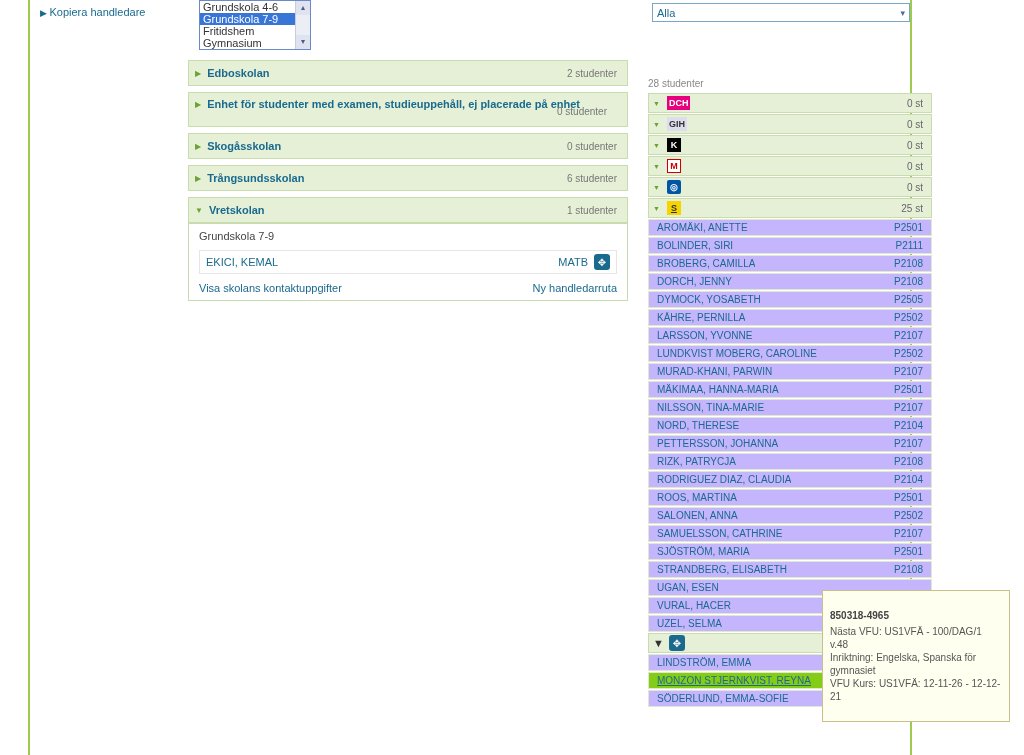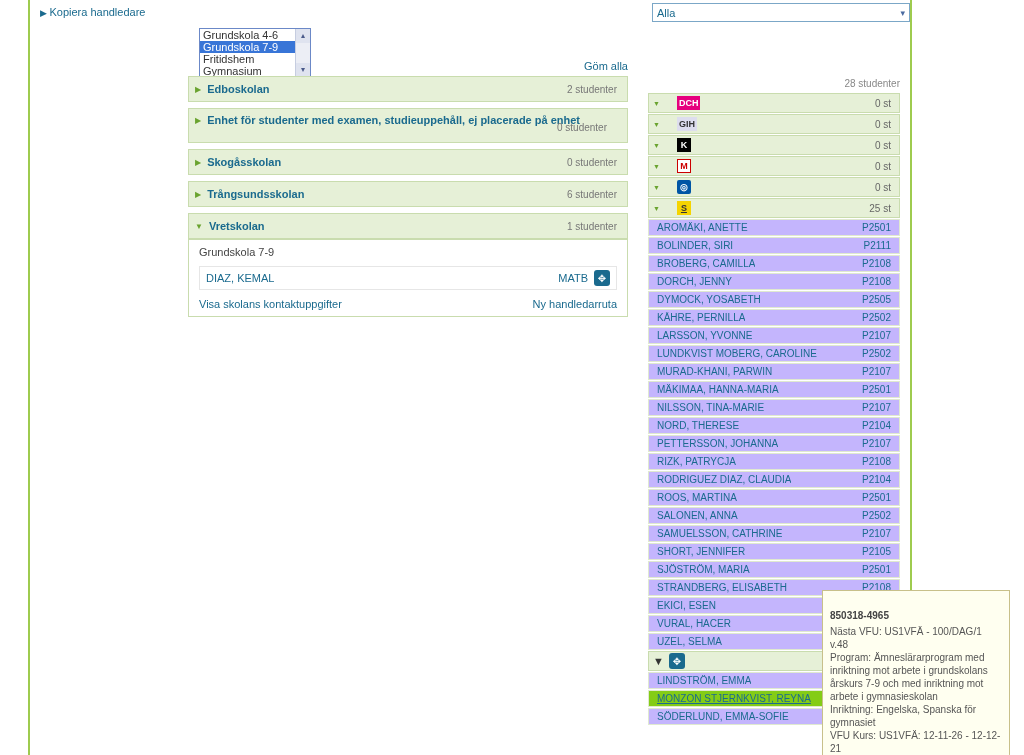--- a/index.html
+++ b/index.html
@@ -36,21 +36,20 @@
   }
   .kopiera::before { content: "▶ "; font-size: 9px; color: #1a6a8e; }
 
   .level-select {
     position: absolute; left: 167px; top: 0;
     width: 112px; height: 50px;
     border: 1px solid #6b88c7;
     background: #fff;
     font-size: 11px;
     overflow: hidden;
-    margin-top: 28px;
   }
   .level-select .opt {
     padding: 0 3px; line-height: 12px; cursor: pointer;
     white-space: nowrap; overflow: hidden; text-overflow: clip;
   }
   .level-select .opt.selected {
     background: #3875d7; color: #fff;
   }
   .level-scroll {
     position: absolute; right: 0; top: 0; bottom: 0; width: 15px;
@@ -116,30 +115,30 @@
     border-radius:3px; color:#fff; align-items:center; justify-content:center;
     font-size:10px; cursor:pointer;
   }
   .bottom-links {
     display: flex; justify-content: space-between; padding: 6px 10px 2px;
     font-size: 11px;
   }
 
   
   .right-col {
-    position: absolute; left: 648px; top: 78px; width: 252px; text-align: right;
+    position: absolute; left: 648px; top: 78px; width: 284px;
   }
   .student-count { color: #888; font-size: 10px; margin-bottom: 4px; }
 
   .uni-row {
     background: #e6f0d7; border: 1px solid #c9dcae;
     height: 20px; display: flex; align-items: center; justify-content: space-between;
     padding: 0 8px 0 4px; margin-bottom: 1px; font-size: 10px;
   }
-  .uni-row .left { display: flex; align-items: center; gap: 17px; }
+  .uni-row .left { display: flex; align-items: center; gap: 7px; }
   .uni-row .tri2 { font-size: 7px; color: #6aa32f; cursor: pointer; }
   .uni-row .count { color: #666; }
   .uni-badge {
     display:inline-flex; align-items:center; justify-content:center;
     min-width:18px; height:14px; padding:0 2px; font-size:9px; font-weight:bold;
   }
   .b-dch { background:#e6007e; color:#fff; }
   .b-gih { background:#dde; color:#333; }
   .b-k   { background:#000; color:#fff; width:14px; min-width:14px; }
   .b-m   { background:#fff; color:#c00; border:1px solid #c00; width:14px; min-width:14px; }
@@ -192,21 +191,20 @@
       </div>
     </div>
 
     <div class="right-dropdown">
       <span>Alla</span>
       <span class="chev">▾</span>
     </div>
   </div>
 
   <div class="left-col">
-    <div class="gom-alla"><span class="link">Göm alla</span></div>
 
     <div id="schools-mount">
         <div class="school-header">
           <div class="lbl">
             <span class="tri">▶</span> 
             <span class="name">Edboskolan</span>
           </div>
           <span class="count">2 studenter</span>
         </div>
         <div class="school-header two-line" style="display: block; height: auto; padding: 5px 10px 3px 6px;">
@@ -233,21 +231,21 @@
         <div class="school-header">
           <div class="lbl">
             <span class="tri">▼</span> 
             <span class="name">Vretskolan</span>
           </div>
           <span class="count">1 studenter</span>
         </div>
         <div class="expanded-box">
           <div class="sub-title">Grundskola 7-9</div>
           <div class="teacher-row">
-            <span class="tname">DIAZ, KEMAL</span>
+            <span class="tname">EKICI, KEMAL</span>
             <span class="right">
               <span>MATB</span>
               <span class="icon-box">✥</span>
             </span>
           </div>
           <div class="bottom-links">
             <span class="link">Visa skolans kontaktuppgifter</span>
             <span class="link">Ny handledarruta</span>
           </div>
         </div>
@@ -367,33 +365,29 @@
         </div>
         <div class="student-row">
           <span class="nm">SALONEN, ANNA</span>
           <span class="cd">P2502</span>
         </div>
         <div class="student-row">
           <span class="nm">SAMUELSSON, CATHRINE</span>
           <span class="cd">P2107</span>
         </div>
         <div class="student-row">
-          <span class="nm">SHORT, JENNIFER</span>
-          <span class="cd">P2105</span>
-        </div>
-        <div class="student-row">
           <span class="nm">SJÖSTRÖM, MARIA</span>
           <span class="cd">P2501</span>
         </div>
         <div class="student-row">
           <span class="nm">STRANDBERG, ELISABETH</span>
           <span class="cd">P2108</span>
         </div>
         <div class="student-row">
-          <span class="nm">EKICI, ESEN</span>
+          <span class="nm">UGAN, ESEN</span>
           <span class="cd"></span>
         </div>
         <div class="student-row">
           <span class="nm">VURAL, HACER</span>
           <span class="cd"></span>
         </div>
         <div class="student-row">
           <span class="nm">UZEL, SELMA</span>
           <span class="cd"></span>
         </div>
@@ -414,17 +408,16 @@
         <div class="student-row">
           <span class="nm">SÖDERLUND, EMMA-SOFIE</span>
           <span class="cd">GYEH  v.48</span>
         </div>
       </div>
   </div>
 
   <div class="tooltip">
     <div class="ttl">850318-4965</div>
     <div>Nästa VFU: US1VFÄ - 100/DAG/1 v.48</div>
-    <div>Program: Ämneslärarprogram med inriktning mot arbete i grundskolans årskurs 7-9 och med inriktning mot arbete i gymnasieskolan</div>
     <div>Inriktning: Engelska, Spanska för gymnasiet</div>
     <div>VFU Kurs: US1VFÄ: 12-11-26 - 12-12-21</div>
   </div>
 </div>
 
 </body></html>

